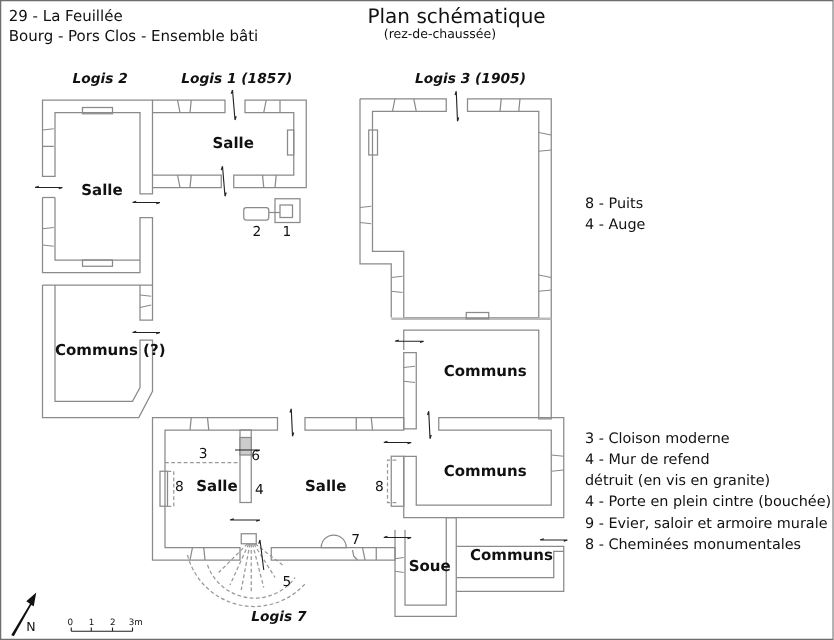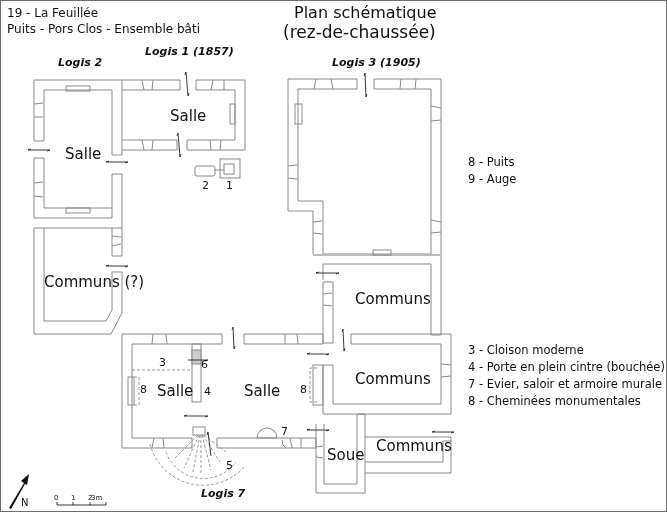--- a/index.html
+++ b/index.html
@@ -1,43 +1,43 @@
 <!DOCTYPE html>
 <html><head>
 <meta charset="utf-8">
 <style>
   html, body { margin:0; padding:0; background:#ffffff; }
   body { width:667px; height:512px; overflow:hidden; position:relative; font-family:"Liberation Sans", sans-serif; color:#111; }
   .frame { position:absolute; left:0; top:0; width:665px; height:510px; border:1px solid #6e6e6e; }
   .t { position:absolute; white-space:nowrap; font-family:"DejaVu Sans", sans-serif; }
   .hdr { font-size:12px; line-height:15px; }
   .title { font-size:16px; }
-  .subtitle { font-size:17px; }
+  .subtitle { font-size:10px;margin-left:24px; }
   .logis { font-size:11px; font-weight:bold; font-style:italic; }
-  .room { font-size:15px; }
+  .room { font-size:12px;font-weight:bold; }
   .num { font-size:11px; }
   .legend { font-size:11.5px; line-height:17px; }
   svg { position:absolute; left:0; top:0; }
   .w { fill:none; stroke:#8a8a8a; stroke-width:1; }
   .wl { fill:none; stroke:#bbbbbb; stroke-width:2; }
   .dash { fill:none; stroke:#999; stroke-width:1; stroke-dasharray:3 2; }
   .arr { stroke:#222; stroke-width:0.9; fill:none; }
 </style>
 </head>
 <body>
 
 <div class="frame"></div>
 
-<div class="t hdr" style="left:7px;top:6px;">19 - La Feuillée</div>
-<div class="t hdr" style="left:7px;top:22px;">Puits - Pors Clos - Ensemble bâti</div>
+<div class="t hdr" style="left:7px;top:6px;">29 - La Feuillée</div>
+<div class="t hdr" style="left:7px;top:22px;">Bourg - Pors Clos - Ensemble bâti</div>
 <div class="t title" style="left:268px;top:3px;margin-left:26px;">Plan schématique</div>
 <div class="t subtitle" style="left:283px;top:22px;">(rez-de-chaussée)</div>
 
 <div class="t logis" style="left:58px;top:56px;">Logis 2</div>
-<div class="t logis" style="left:145px;top:45px;">Logis 1 (1857)</div>
+<div class="t logis" style="left:145px;top:56px;">Logis 1 (1857)</div>
 <div class="t logis" style="left:332px;top:56px;">Logis 3 (1905)</div>
 <div class="t logis" style="left:201px;top:487px;">Logis 7</div>
 
 <svg width="667" height="512">
 
   <g>
     <path class="w" d="M34,80 L34,141 L44,141 L44,90 L112,90 L112,155 L122,155 L122,80 Z"></path>
     <path class="w" d="M34,158 L34,218 L112,218 L112,174 L122,174 L122,228 L34,228"></path>
     <path class="w" d="M44,158 L44,208 L112,208"></path>
     <path class="w" d="M34,158 L44,158"></path>
@@ -150,26 +150,28 @@
 <div class="t num" style="left:159px;top:356px;">3</div>
 <div class="t num" style="left:204px;top:385px;">4</div>
 <div class="t num" style="left:226px;top:459px;">5</div>
 <div class="t num" style="left:201px;top:358px;">6</div>
 <div class="t num" style="left:281px;top:425px;">7</div>
 <div class="t num" style="left:140px;top:383px;">8</div>
 <div class="t num" style="left:300px;top:383px;">8</div>
 
 <div class="t legend" style="left:468px;top:154px;">
   <div>8 - Puits</div>
-  <div>9 - Auge</div>
+  <div>4 - Auge</div>
 </div>
 <div class="t legend" style="left:468px;top:342px;">
   <div>3 - Cloison moderne</div>
+  <div>4 - Mur de refend</div>
+  <div>détruit (en vis en granite)</div>
   <div>4 - Porte en plein cintre (bouchée)</div>
-  <div>7 - Evier, saloir et armoire murale</div>
+  <div>9 - Evier, saloir et armoire murale</div>
   <div>8 - Cheminées monumentales</div>
 </div>
 
 <div class="t" style="left:21px;top:497px;font-size:10px;">N</div>
 <div class="t" style="left:54px;top:494px;font-size:7px;">0</div>
 <div class="t" style="left:71px;top:494px;font-size:7px;">1</div>
 <div class="t" style="left:88px;top:494px;font-size:7px;">2</div>
-<div class="t" style="left:91px;top:494px;font-size:7px;">3m</div>
+<div class="t" style="left:103px;top:494px;font-size:7px;">3m</div>
 
 </body></html>

